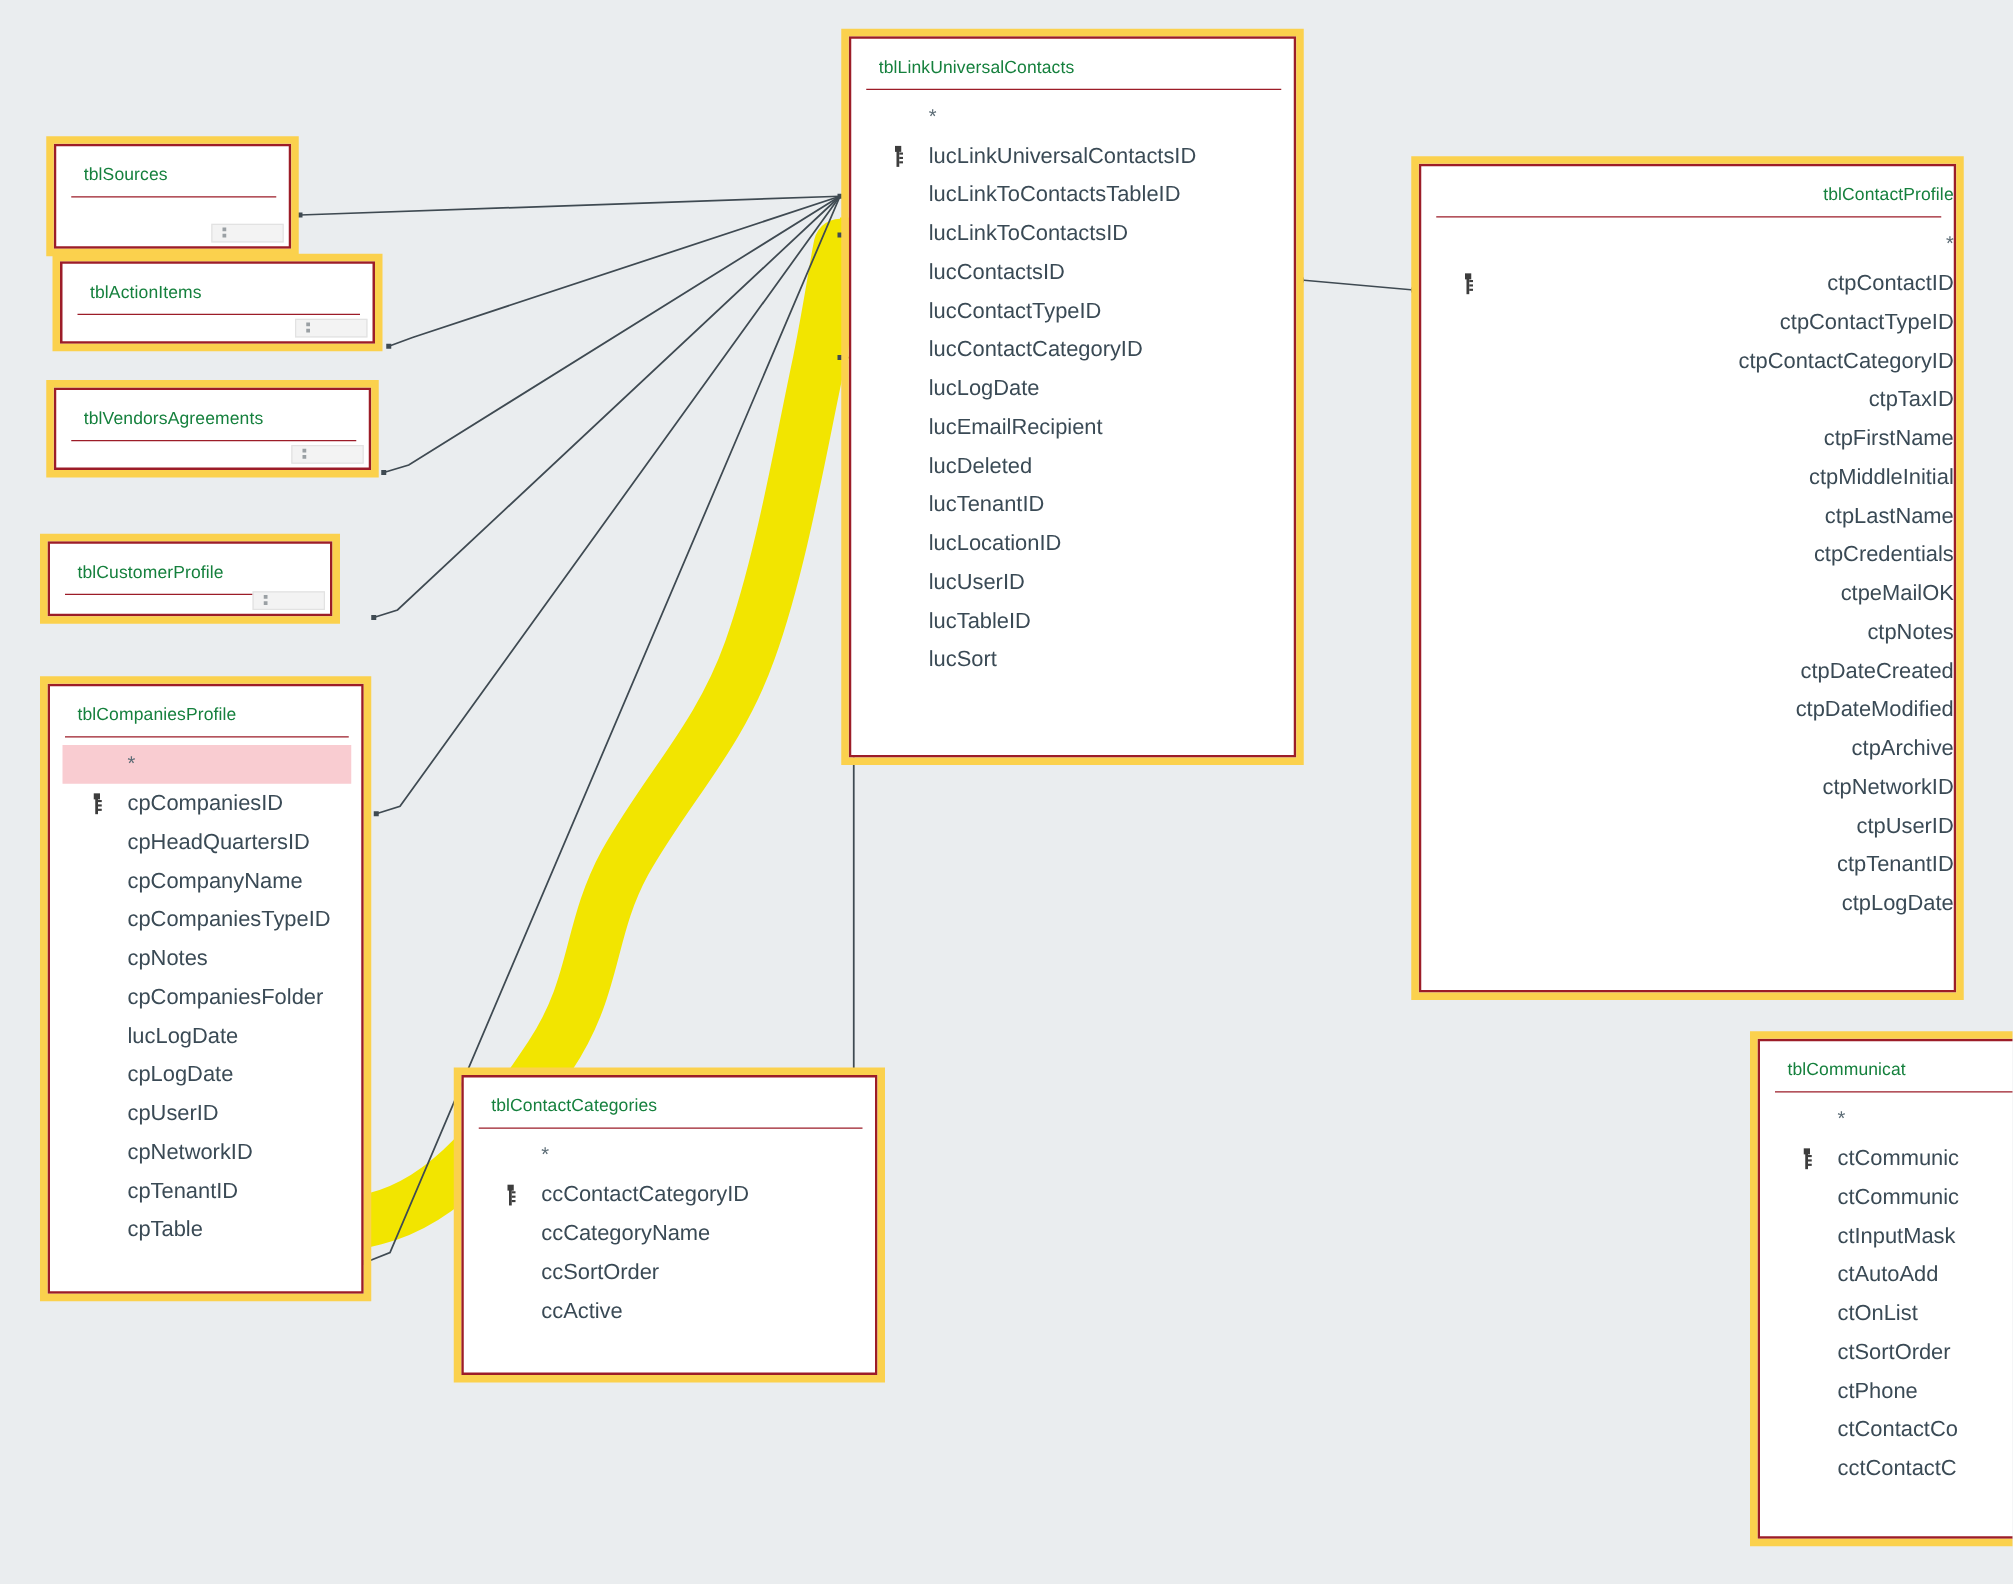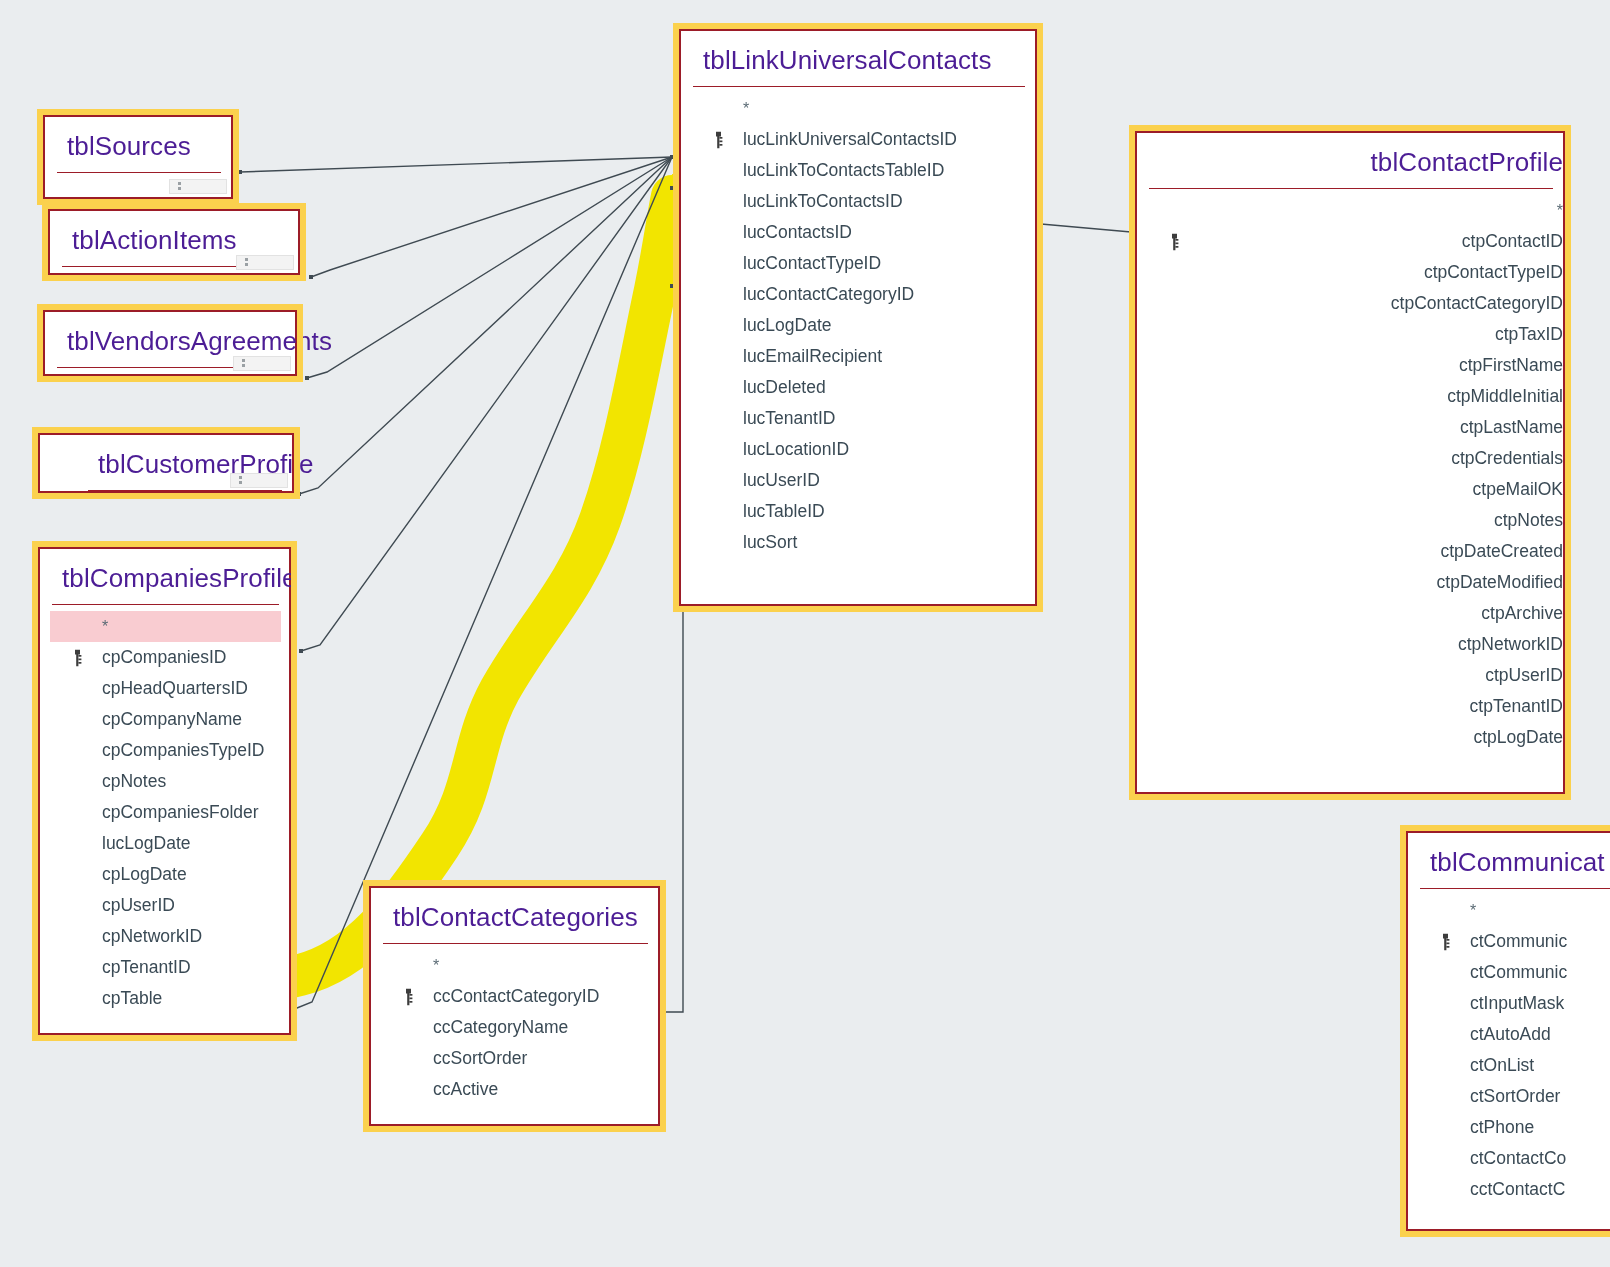--- a/index.html
+++ b/index.html
@@ -21,22 +21,22 @@
   
   .tbl{
     position:absolute;
     box-sizing:border-box;
     background:#ffffff;
     border:2px solid #9c1c28;
     outline:6px solid #fbd14d;
     z-index:10;
   }
   .tbl-title{
-    font-size:26px;
-    color:#4c1d95;
+    font-size:14px;
+    color:#15803d;
     padding:14px 0 10px 22px;
     white-space:nowrap;
     letter-spacing:.1px;
   }
   .tbl-sep{
     height:0;
     border-top:1.5px solid #9c1c28;
     margin:0 10px 0 12px;
   }
   .tbl-body{padding-top:6px;}
@@ -129,21 +129,21 @@
         <div class="tbl-sep"></div>
         <div class="tbl-body"></div>
         <div class="stub"></div>
       </div>
       <div class="tbl collapsed" style="left: 43px; top: 310px; width: 254px; height: 66px;">
         <div class="tbl-title">tblVendorsAgreements</div>
         <div class="tbl-sep"></div>
         <div class="tbl-body"></div>
         <div class="stub"></div>
       </div>
-      <div class="tbl collapsed" style="left: 38px; top: 433px; width: 256px; height: 60px; padding-left: 36px;">
+      <div class="tbl collapsed" style="left: 38px; top: 433px; width: 228px; height: 60px;">
         <div class="tbl-title">tblCustomerProfile</div>
         <div class="tbl-sep"></div>
         <div class="tbl-body"></div>
         <div class="stub"></div>
       </div>
       <div class="tbl" style="left: 38px; top: 547px; width: 253px; height: 488px;">
         <div class="tbl-title">tblCompaniesProfile</div>
         <div class="tbl-sep"></div>
         <div class="tbl-body">
           <div class="row star pink">*</div>
@@ -217,21 +217,21 @@
           <div class="row"><span>ctpNotes</span></div>
           <div class="row"><span>ctpDateCreated</span></div>
           <div class="row"><span>ctpDateModified</span></div>
           <div class="row"><span>ctpArchive</span></div>
           <div class="row"><span>ctpNetworkID</span></div>
           <div class="row"><span>ctpUserID</span></div>
           <div class="row"><span>ctpTenantID</span></div>
           <div class="row"><span>ctpLogDate</span></div>
         </div>
       </div>
-      <div class="tbl" style="left: 369px; top: 886px; width: 291px; height: 240px;">
+      <div class="tbl" style="left: 369px; top: 860px; width: 333px; height: 240px;">
         <div class="tbl-title">tblContactCategories</div>
         <div class="tbl-sep"></div>
         <div class="tbl-body">
           <div class="row star">*</div>
           <div class="row"><svg class="keyicon" viewBox="0 0 11 17">
               <rect x="3" y="0" width="5" height="5" fill="#3d3d3d"></rect>
               <rect x="4.2" y="4" width="2.2" height="13" fill="#3d3d3d"></rect>
               <rect x="6.4" y="5.5" width="3" height="1.7" fill="#3d3d3d"></rect>
               <rect x="6.4" y="9" width="3" height="1.7" fill="#3d3d3d"></rect>
               <rect x="6.4" y="12.5" width="3" height="1.7" fill="#3d3d3d"></rect>

